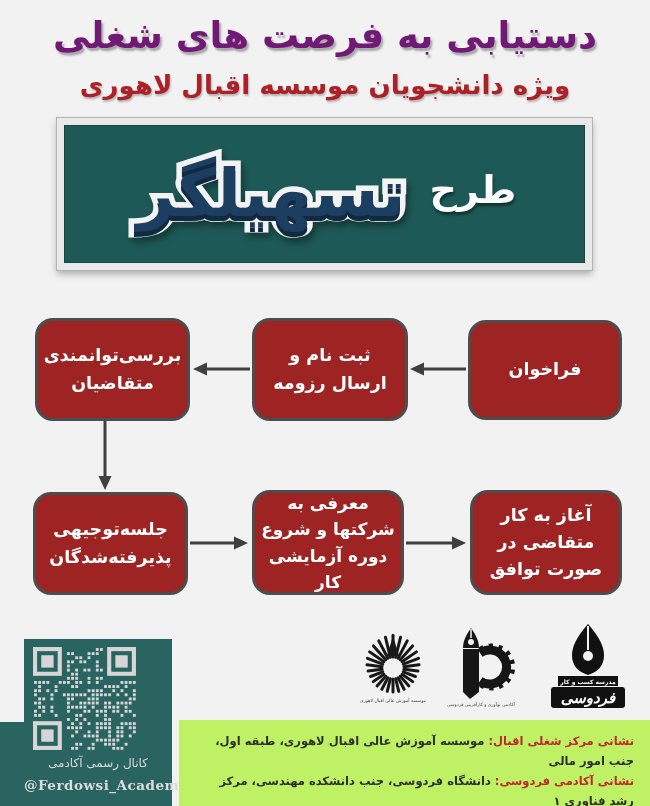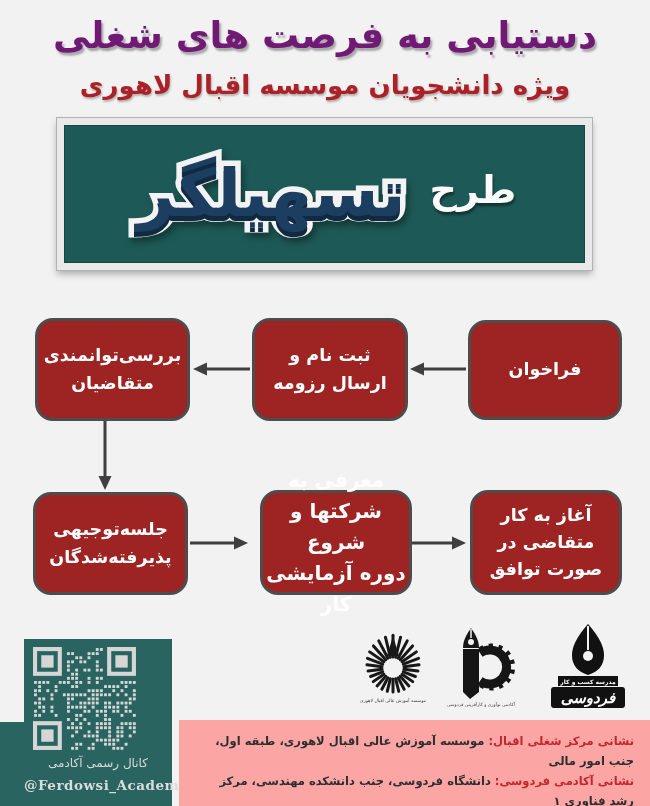--- a/index.html
+++ b/index.html
@@ -44,21 +44,21 @@
   .qr-label{position:absolute;top:117px;left:0;width:100%;color:#d9d9d9;font-size:12px;
     font-family:"DejaVu Serif","DejaVu Sans",serif;direction:rtl;}
   .qr-handle{position:absolute;top:138px;left:0;width:100%;color:#dcdcdc;font-size:13.5px;
     font-weight:bold;font-family:"DejaVu Serif",serif;letter-spacing:.5px;}
 
   
   .logo{position:absolute;}
   .logo-caption{font-size:4.5px;fill:#444;}
 
   
-  .strip{position:absolute;left:179px;top:720px;width:471px;height:86px;background:#fca5a5;
+  .strip{position:absolute;left:179px;top:720px;width:471px;height:86px;background:#bef264;
     box-sizing:border-box;padding:11px 16px 0 12px;direction:rtl;}
   .addr{font-size:11.5px;font-weight:bold;color:#2e2e2e;line-height:1.75;text-align:right;}
   .addr .red{color:#c1272d;}
 </style>
 </head>
 <body>
 
 <div class="page">
 
   <div class="title">دستیابی به فرصت های شغلی</div>
@@ -92,21 +92,21 @@
     </g>
   </svg>
 
   <div class="fbox" style="left:468px;top:320px;width:154px;height:100px;">فراخوان</div>
   <div class="fbox" style="left:252px;top:318px;width:156px;height:103px;">ثبت نام و
 ارسال رزومه</div>
   <div class="fbox" style="left:35px;top:318px;width:155px;height:103px;">بررسی‌توانمندی
 متقاضیان</div>
   <div class="fbox" style="left:33px;top:492px;width:155px;height:103px;">جلسه‌توجیهی
 پذیرفته‌شدگان</div>
-  <div class="fbox" style="left:252px;top:490px;width:152px;height:105px;font-size:20px;margin-left:8px;">معرفی به
+  <div class="fbox" style="left:252px;top:490px;width:152px;height:105px;font-size:17px;">معرفی به
 شرکتها و شروع
 دوره آزمایشی کار</div>
   <div class="fbox" style="left:470px;top:490px;width:152px;height:105px;">آغاز به کار
 متقاضی در
 صورت توافق</div>
 
   <div class="teal-footer"></div>
   <div class="qr-panel">
     <svg id="qr-svg" class="qr-code" width="130" height="103" viewBox="0 0 125 99">
         <rect x="60.4" y="1" width="2.76" height="2.76" fill="#d6d6d6"></rect>

